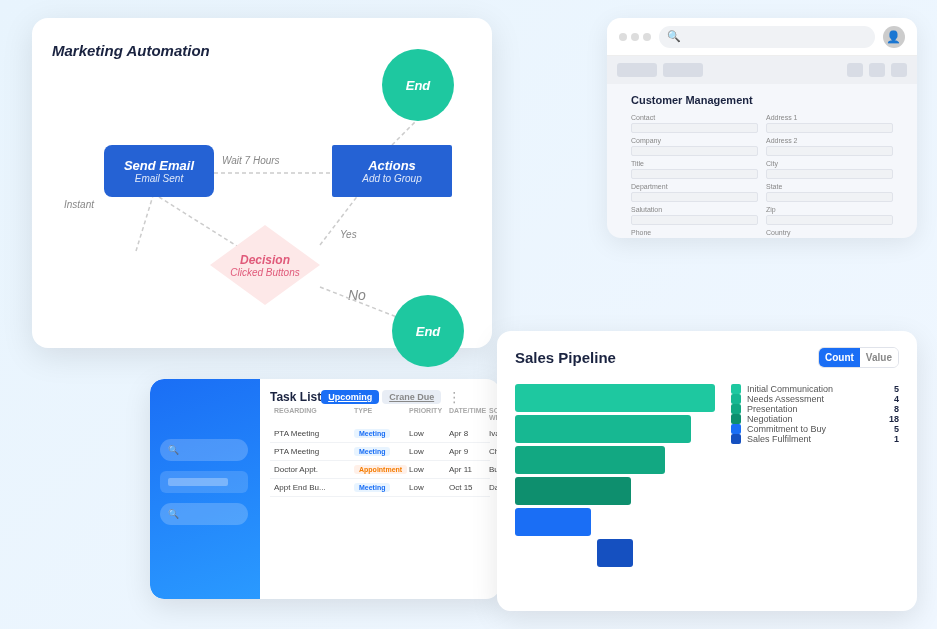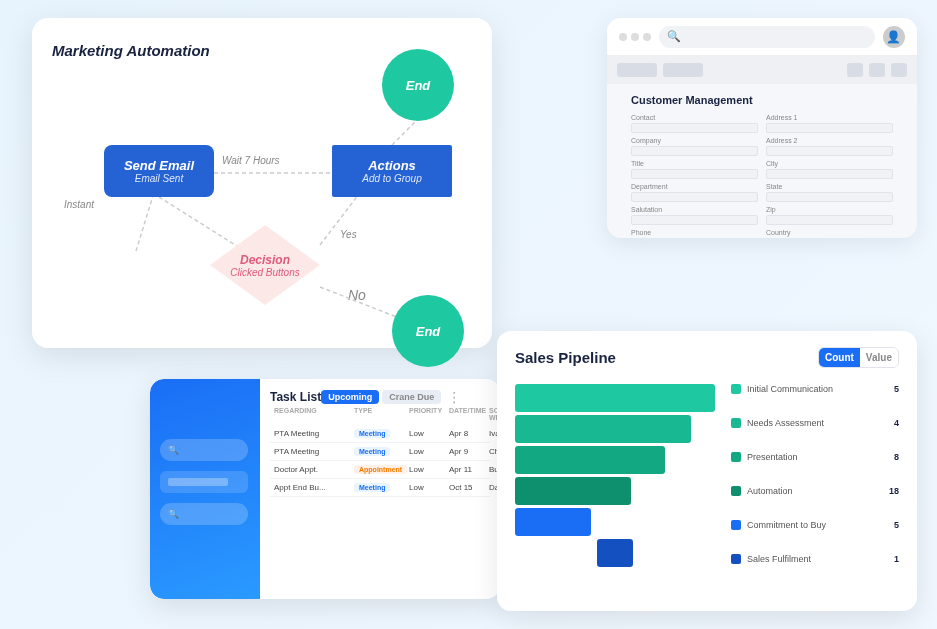--- a/index.html
+++ b/index.html
@@ -412,20 +412,21 @@
     }
     .tasks-tabs {
       display: flex;
       gap: 3px;
     }
     .tasks-tab {
       padding: 2px 7px;
       border-radius: 4px;
       font-size: 9px;
       font-weight: 600;
+      text-decoration: underline;
     }
     .tasks-tab.active {
       background: #1a6ef5;
       color: #fff;
     }
     .tasks-tab.inactive {
       background: #e8edf5;
       color: #888;
     }
     .tasks-menu {
@@ -543,21 +544,21 @@
       height: 28px;
       border-radius: 3px;
       display: block;
     }
 
     
     .pipeline-legend {
       flex: 1;
       display: flex;
       flex-direction: column;
-      gap: 24px;
+      gap: 0;
       padding-top: 4px;
     }
     .legend-item {
       display: flex;
       align-items: center;
       gap: 6px;
     }
     .legend-dot {
       width: 10px;
       height: 10px;
@@ -804,21 +805,21 @@
           <div class="legend-label">Needs Assessment</div>
           <div class="legend-value">4</div>
         </div>
         <div class="legend-item">
           <div class="legend-dot" style="background:#12a882;"></div>
           <div class="legend-label">Presentation</div>
           <div class="legend-value">8</div>
         </div>
         <div class="legend-item">
           <div class="legend-dot" style="background:#0e8f6e;"></div>
-          <div class="legend-label">Automation</div>
+          <div class="legend-label">Negotiation</div>
           <div class="legend-value">18</div>
         </div>
         <div class="legend-item">
           <div class="legend-dot" style="background:#1a6ef5;"></div>
           <div class="legend-label">Commitment to Buy</div>
           <div class="legend-value">5</div>
         </div>
         <div class="legend-item">
           <div class="legend-dot" style="background:#1550c0;"></div>
           <div class="legend-label">Sales Fulfilment</div>

